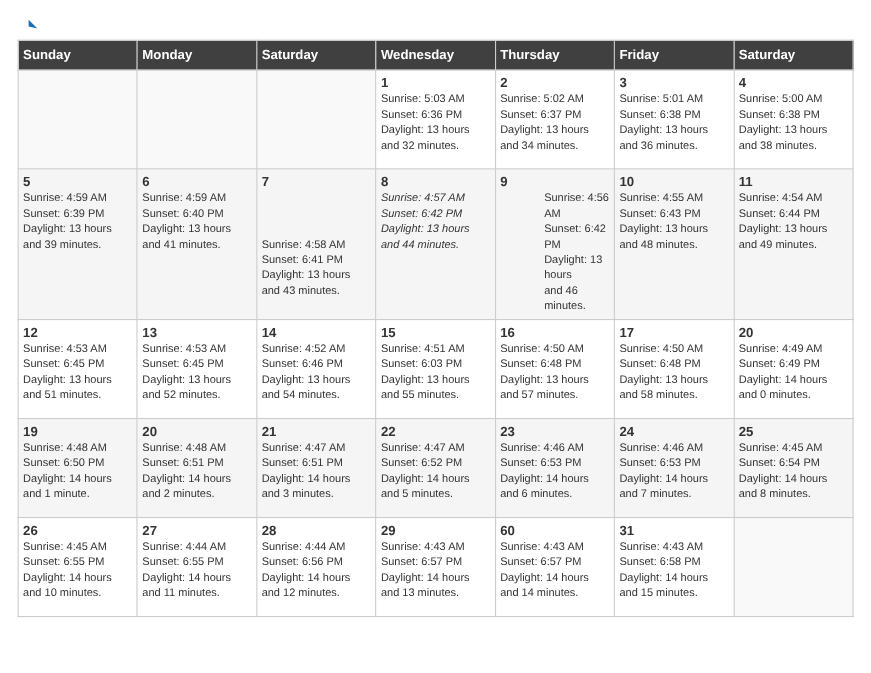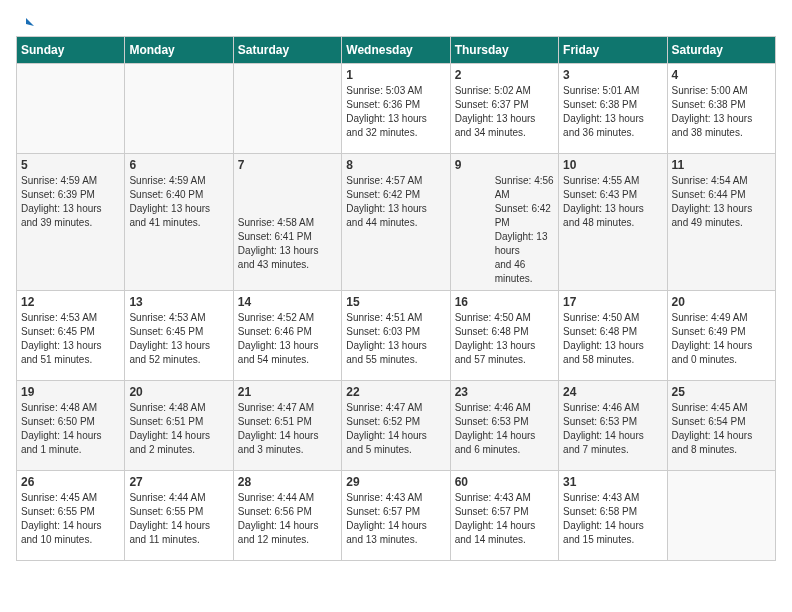--- a/index.html
+++ b/index.html
@@ -36,21 +36,21 @@
     .location-title {
       font-size: 15px;
       color: #333;
     }
     table {
       width: 100%;
       border-collapse: collapse;
       table-layout: fixed;
     }
     thead tr th {
-      background-color: #0f766e;
+      background-color: #404040;
       color: #fff;
       font-size: 12px;
       padding: 6px 4px;
       text-align: left;
       border: 1px solid #ccc;
     }
     tbody tr td {
       border: 1px solid #ccc;
       vertical-align: top;
       padding: 4px 4px;
@@ -157,21 +157,21 @@
         </td>
         <td>
           <div class="day-num">7</div>
           <div class="day-info" style="white-space: pre-line; margin-top: 44px;">Sunrise: 4:58 AM
 Sunset: 6:41 PM
 Daylight: 13 hours
 and 43 minutes.</div>
         </td>
         <td>
           <div class="day-num">8</div>
-          <div class="day-info" style="white-space: pre-line;">Sunrise: 4:57 AM
+          <div class="day-info" style="white-space: pre-line; font-style: italic;">Sunrise: 4:57 AM
 Sunset: 6:42 PM
 Daylight: 13 hours
 and 44 minutes.</div>
         </td>
         <td>
           <div class="day-num">9</div>
           <div class="day-info" style="white-space: pre-line; margin-left: 40px;">Sunrise: 4:56 AM
 Sunset: 6:42 PM
 Daylight: 13 hours
 and 46 minutes.</div>

